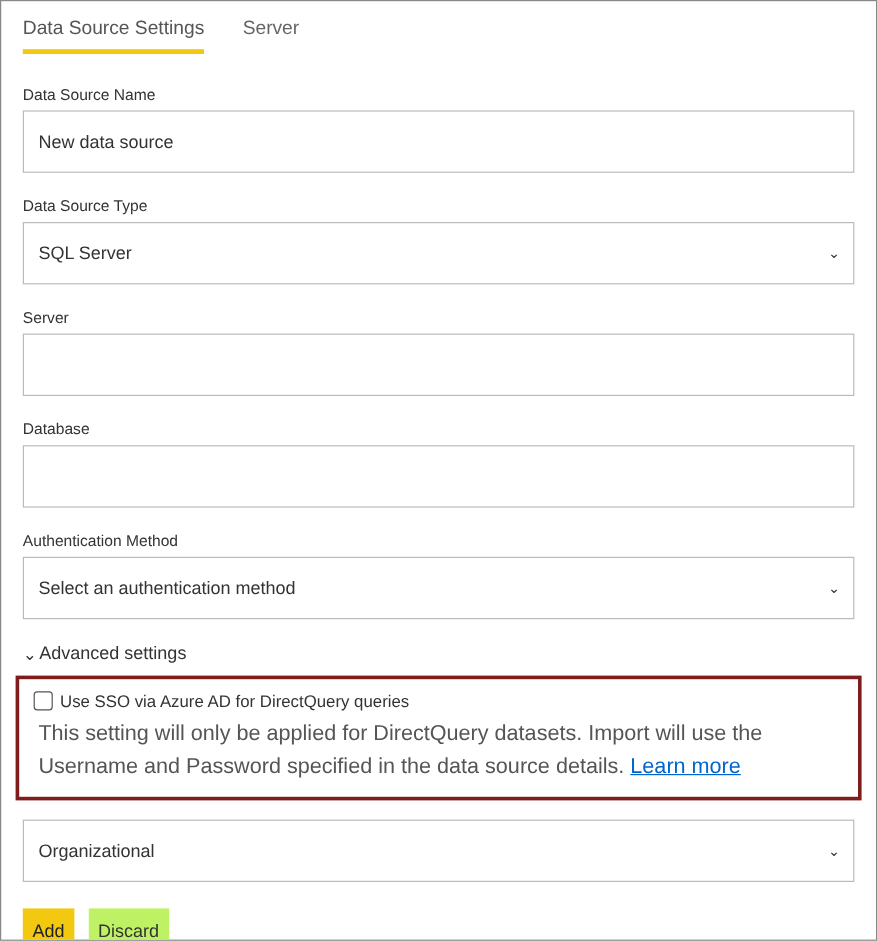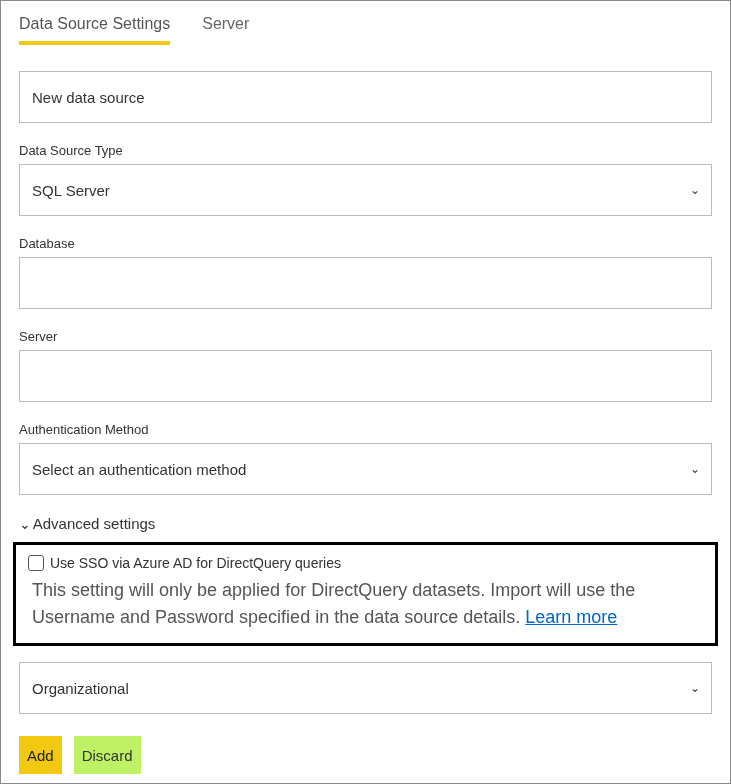--- a/index.html
+++ b/index.html
@@ -69,21 +69,21 @@
       font-size: 15px;
       color: #333;
       cursor: pointer;
       margin: 4px 0 10px 0;
     }
     .adv-chevron {
       font-size: 14px;
       display: inline-block;
     }
     .highlight-box {
-      border: 3px solid #000000;
+      border: 3px solid #7f1d1d;
       padding: 10px 12px 12px 12px;
       margin: 0 -6px 16px -6px;
     }
     .checkbox-row {
       display: flex;
       align-items: center;
       gap: 6px;
       font-size: 14px;
       color: #333;
       margin-bottom: 6px;
@@ -127,38 +127,39 @@
 <body>
 
 <div class="tabs">
   <div class="tab active">Data Source Settings</div>
   <div class="tab">Server</div>
 </div>
 
 <div class="form-area">
 
   <div class="field-group">
+    <label class="field-label">Data Source Name</label>
     <input class="text-input" type="text" value="New data source" style="">
   </div>
 
   <div class="field-group">
     <label class="field-label">Data Source Type</label>
     <div class="select-wrap">
       <input class="select-input" readonly="" value="SQL Server" style="">
       <span class="select-caret">⌄</span>
     </div>
   </div>
 
   <div class="field-group">
-    <label class="field-label">Database</label>
+    <label class="field-label">Server</label>
     <input class="text-input" type="text" value="" style="">
   </div>
 
   <div class="field-group">
-    <label class="field-label">Server</label>
+    <label class="field-label">Database</label>
     <input class="text-input" type="text" value="" style="">
   </div>
 
   <div class="field-group">
     <label class="field-label">Authentication Method</label>
     <div class="select-wrap">
       <input class="select-input" readonly="" value="Select an authentication method" style="">
       <span class="select-caret">⌄</span>
     </div>
   </div>

